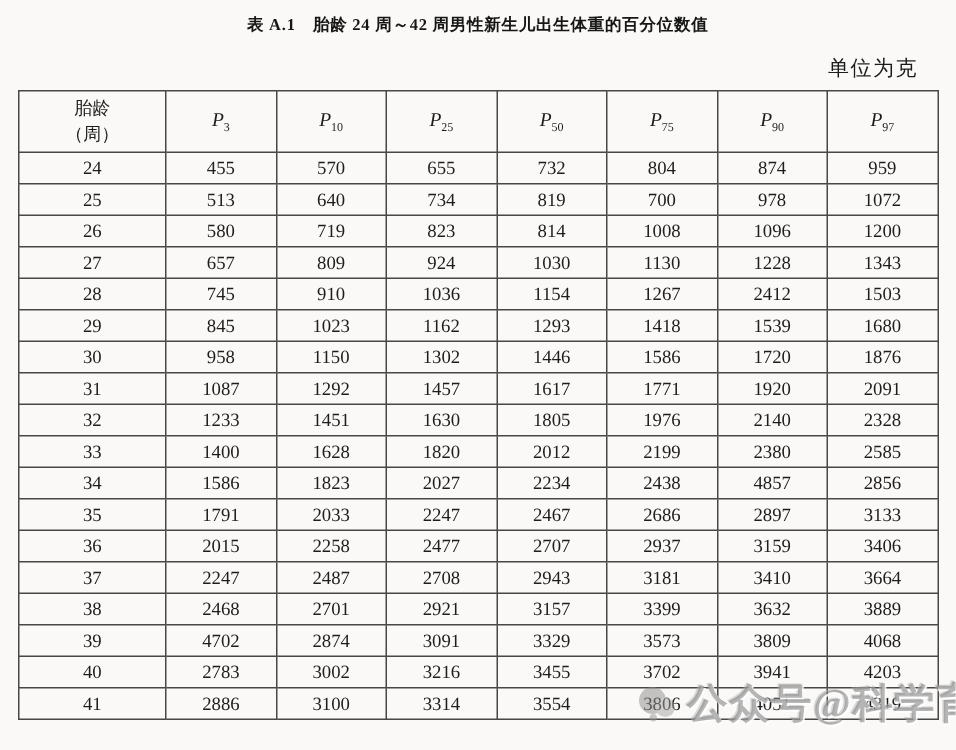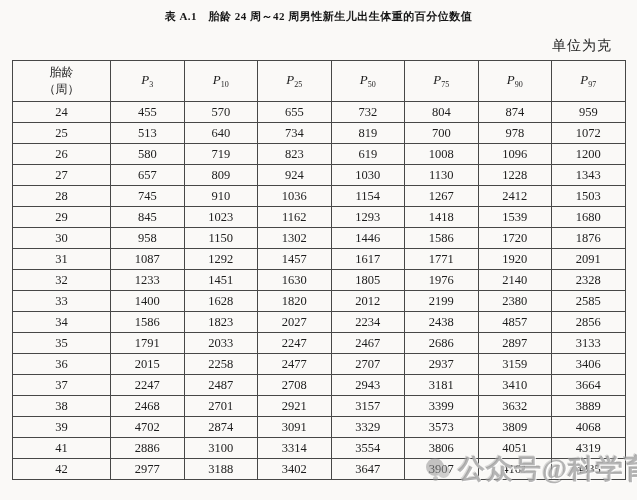--- a/index.html
+++ b/index.html
@@ -179,21 +179,21 @@
           <td>819</td>
           <td>700</td>
           <td>978</td>
           <td>1072</td>
         </tr>
         <tr>
           <td>26</td>
           <td>580</td>
           <td>719</td>
           <td>823</td>
-          <td>619</td>
+          <td>814</td>
           <td>1008</td>
           <td>1096</td>
           <td>1200</td>
         </tr>
         <tr>
           <td>27</td>
           <td>657</td>
           <td>809</td>
           <td>924</td>
           <td>1030</td>
@@ -315,39 +315,39 @@
           <td>39</td>
           <td>4702</td>
           <td>2874</td>
           <td>3091</td>
           <td>3329</td>
           <td>3573</td>
           <td>3809</td>
           <td>4068</td>
         </tr>
         <tr>
+          <td>40</td>
+          <td>2783</td>
+          <td>3002</td>
+          <td>3216</td>
+          <td>3455</td>
+          <td>3702</td>
+          <td>3941</td>
+          <td>4203</td>
+        </tr>
+        <tr>
           <td>41</td>
           <td>2886</td>
           <td>3100</td>
           <td>3314</td>
           <td>3554</td>
           <td>3806</td>
           <td>4051</td>
           <td>4319</td>
         </tr>
-        <tr>
-          <td>42</td>
-          <td>2977</td>
-          <td>3188</td>
-          <td>3402</td>
-          <td>3647</td>
-          <td>3907</td>
-          <td>4161</td>
-          <td>4435</td>
-        </tr>
       </tbody>
   </table>
 
   <div class="watermark">
     <span class="wm-icon"></span>
     <span class="wm-text">公众号@科学育儿</span>
   </div>
 
 </div>
 

